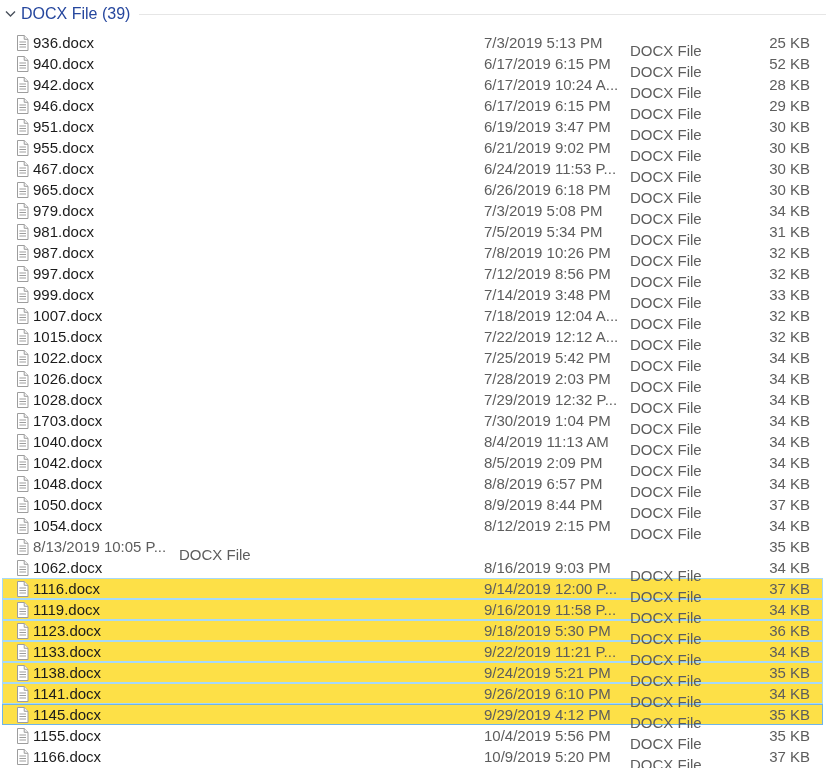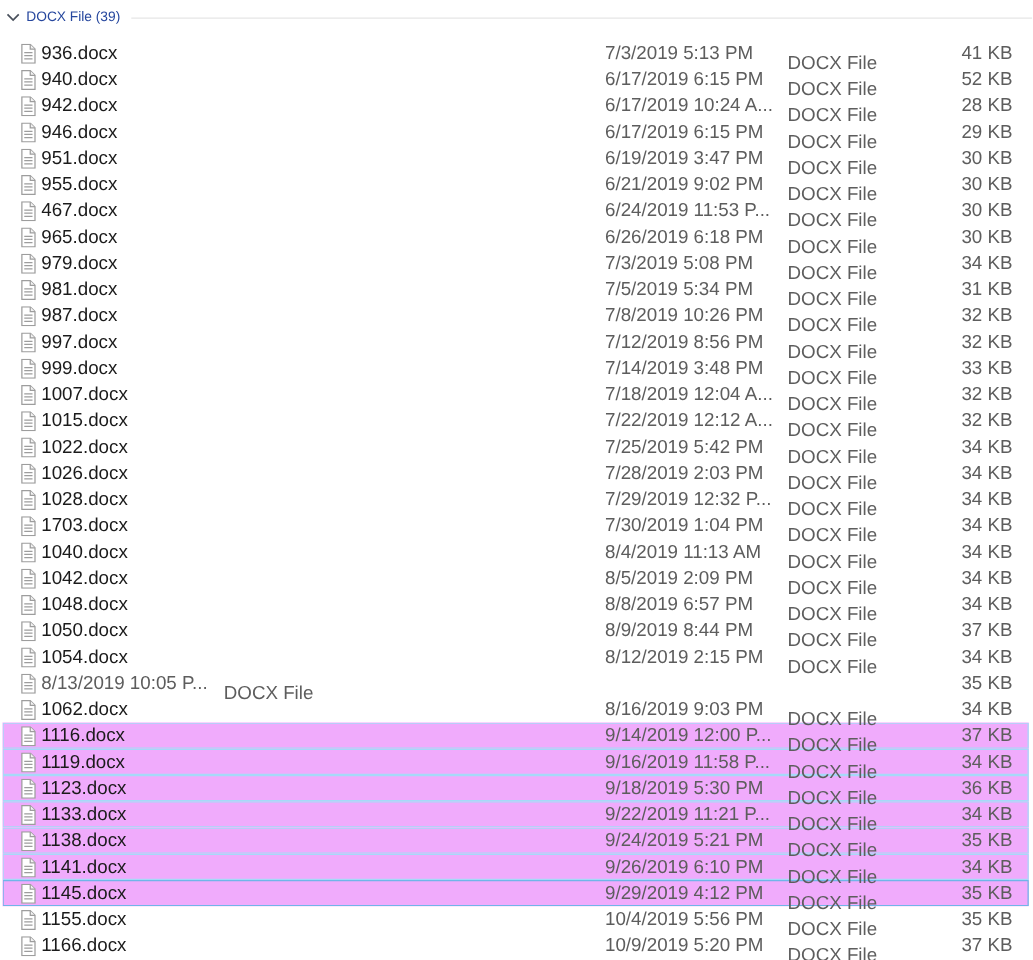--- a/index.html
+++ b/index.html
@@ -25,21 +25,21 @@
   .chevron {
     width: 14px;
     height: 14px;
     display: flex;
     align-items: center;
     justify-content: center;
     margin-right: 4px;
     cursor: pointer;
   }
   .group-label {
-    font-size: 11px;
+    font-size: 16px;
     color: #26479e;
     white-space: nowrap;
     cursor: pointer;
   }
   .group-rule {
     flex: 1 1 auto;
     height: 1px;
     background: #e6e6e6;
     margin-left: 9px;
   }
@@ -51,21 +51,21 @@
     display: flex;
     align-items: center;
     height: 21px;
     margin: 0 3px 0 2px;
     padding-left: 14px;
     padding-right: 13px;
     box-sizing: border-box;
     cursor: default;
   }
   .row.selected {
-    background: #f0abfc;
+    background: #fde047;
     box-shadow: inset 0 0 0 1px #a6d9f8;
     justify-content: center;
   }
   .row.selected.focused {
     box-shadow: inset 0 0 0 1px #70b5e8;
   }
   .icon-cell {
     flex: 0 0 17px;
     display: flex;
     align-items: center;
@@ -116,21 +116,21 @@
           <path d="M1.5 0.5 H8.2 L12 4.3 V15.5 H1.5 Z" fill="#ffffff" stroke="#9d9d9d" stroke-width="1"></path>
           <path d="M8.2 0.5 V4.3 H12" fill="#f2f2f2" stroke="#9d9d9d" stroke-width="1"></path>
           <line x1="3.4" y1="7" x2="10" y2="7" stroke="#9d9d9d" stroke-width="1"></line>
           <line x1="3.4" y1="9.5" x2="10" y2="9.5" stroke="#9d9d9d" stroke-width="1"></line>
           <line x1="3.4" y1="12" x2="10" y2="12" stroke="#9d9d9d" stroke-width="1"></line>
         </svg>
       </span>
       <span class="cell name-cell">936.docx</span>
       <span class="cell date-cell">7/3/2019 5:13 PM</span>
       <span class="cell type-cell">DOCX File</span>
-      <span class="cell size-cell">41 KB</span>
+      <span class="cell size-cell">25 KB</span>
     </div>
       <div class="row">
       <span class="icon-cell">
         <svg width="13" height="16" viewBox="0 0 13 16">
           <path d="M1.5 0.5 H8.2 L12 4.3 V15.5 H1.5 Z" fill="#ffffff" stroke="#9d9d9d" stroke-width="1"></path>
           <path d="M8.2 0.5 V4.3 H12" fill="#f2f2f2" stroke="#9d9d9d" stroke-width="1"></path>
           <line x1="3.4" y1="7" x2="10" y2="7" stroke="#9d9d9d" stroke-width="1"></line>
           <line x1="3.4" y1="9.5" x2="10" y2="9.5" stroke="#9d9d9d" stroke-width="1"></line>
           <line x1="3.4" y1="12" x2="10" y2="12" stroke="#9d9d9d" stroke-width="1"></line>
         </svg>

